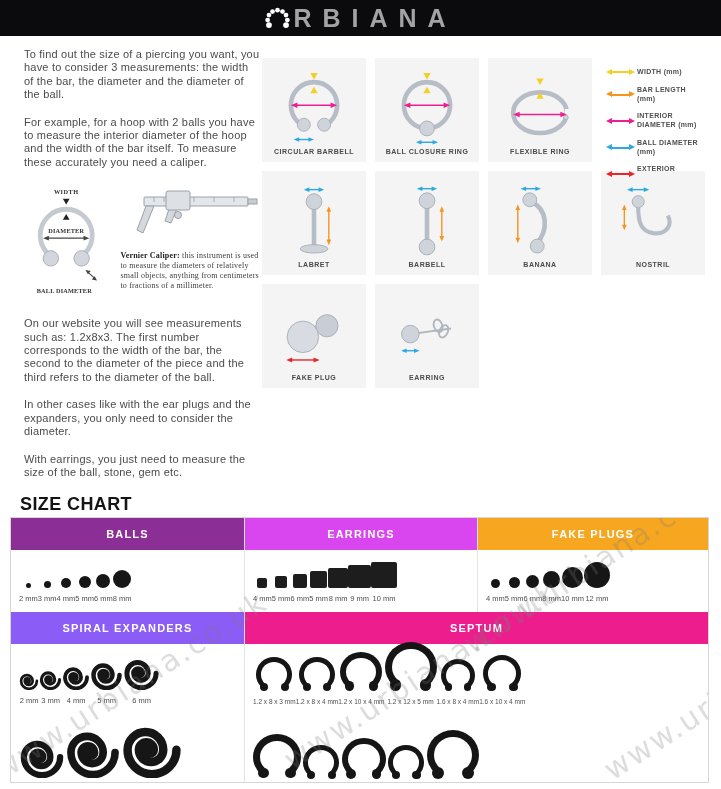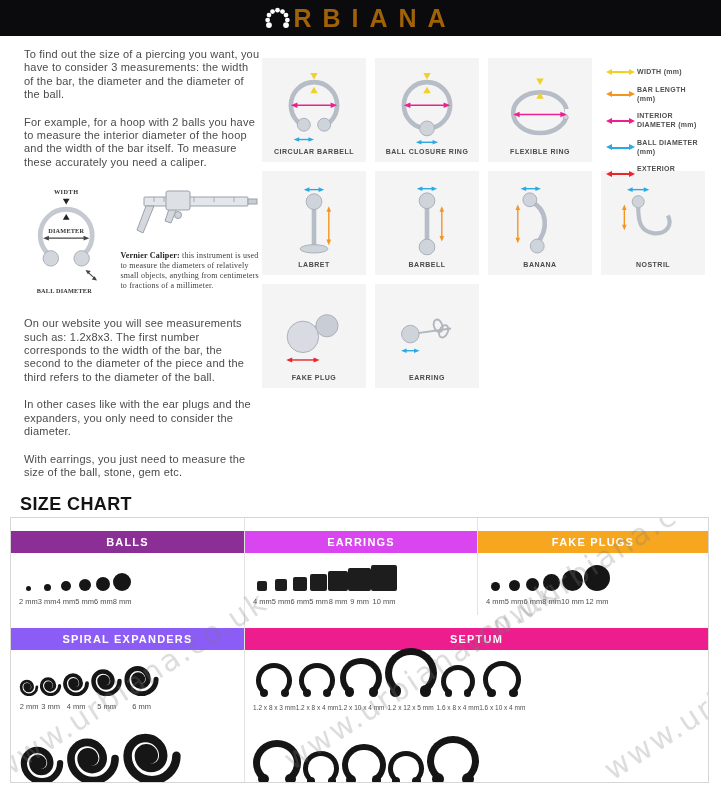--- a/index.html
+++ b/index.html
@@ -1,21 +1,21 @@
 <!DOCTYPE html>
 <html><head>
 <meta charset="utf-8">
 <style>
   html,body{margin:0;padding:0;}
   body{width:721px;height:789px;background:#fff;font-family:"Liberation Sans",sans-serif;}
   .page{position:relative;width:721px;height:789px;overflow:hidden;background:#fff;}
 
   
   .topbar{position:absolute;left:0;top:0;width:721px;height:36px;background:#0b0b0d;display:flex;align-items:center;justify-content:center;}
-  .logo{display:flex;align-items:center;color:#a16207;font-size:25px;font-weight:600;letter-spacing:11px;line-height:1;}
+  .logo{display:flex;align-items:center;color:#a3a3a3;font-size:25px;font-weight:600;letter-spacing:11px;line-height:1;}
   .logo svg{margin-right:2px;}
 
   
   .intro{position:absolute;left:20px;top:48px;width:241px;color:#4b4b4b;font-size:11px;line-height:1.22;letter-spacing:0.2px;}
   .intro p{margin:0 0 14px 4px;}
   .diagram-row{display:flex;gap:8px;margin:4px 0 16px 0;align-items:flex-start;font-family:Liberation Serif, serif;}
   .caliper-col{width:146px;}
   .caliper-caption{font-size:8px;line-height:1.25;color:#3c3c3c;margin-top:2px;}
   .caliper-caption b{color:#222;}
 
@@ -32,21 +32,21 @@
   .darrow::before{content:"";position:absolute;left:-5px;top:-2.5px;width:0;height:0;border:3.5px solid transparent;border-right:6px solid currentColor;border-left:0;}
   .darrow::after{content:"";position:absolute;right:-5px;top:-2.5px;width:0;height:0;border:3.5px solid transparent;border-left:6px solid currentColor;border-right:0;}
   .c-yellow{color:#F2D024}.c-orange{color:#F7941D}.c-magenta{color:#ED1E8F}.c-blue{color:#2BAAE2}.c-red{color:#E8252A}
 
   
   .size-title{position:absolute;left:20px;top:494px;font-size:18px;font-weight:800;color:#141414;letter-spacing:0.4px;}
   .size-table{position:absolute;left:10px;top:517px;width:699px;height:266px;border:1px solid #d6d6d6;box-sizing:border-box;background:#fff;overflow:hidden;}
   .trow{display:flex;}
   .sec{box-sizing:border-box;border-left:1px solid #e3e3e3;}
   .sec:first-child{border-left:none;}
-  .sec-head{height:22px;display:flex;align-items:center;justify-content:center;color:#fff;font-size:11px;font-weight:700;letter-spacing:1.2px;margin-top:13px;}
+  .sec-head{height:32px;display:flex;align-items:center;justify-content:center;color:#fff;font-size:11px;font-weight:700;letter-spacing:1.2px;}
   .h-purple{background:#8B2E96}.h-teal{background:#d946ef}.h-orange{background:#F6A71F}.h-blue{background:#8b5cf6}.h-pink{background:#EE1D8D}
   .sec-body{display:flex;align-items:flex-end;justify-content:flex-start;padding:8px 8px 9px 8px;box-sizing:border-box;}
   .sizeitem{display:flex;flex-direction:column;align-items:center;justify-content:flex-end;}
   .sizeitem .lbl{font-size:7.5px;color:#4f4f4f;margin-top:6px;white-space:nowrap;}
   .ball{border-radius:50%;background:#161616;}
   .squ{background:#1d1d1d;border-radius:2px;}
   .spiral svg{transform:scaleX(-1);display:block;}
 
   .hs{position:relative;display:inline-block;width:2em;height:1.9em;border:0.42em solid #151515;border-bottom-color:transparent;border-radius:50%;box-sizing:content-box;}
   .hs::before,.hs::after{content:"";position:absolute;width:0.62em;height:0.62em;border-radius:50%;background:#151515;bottom:-0.3em;}

